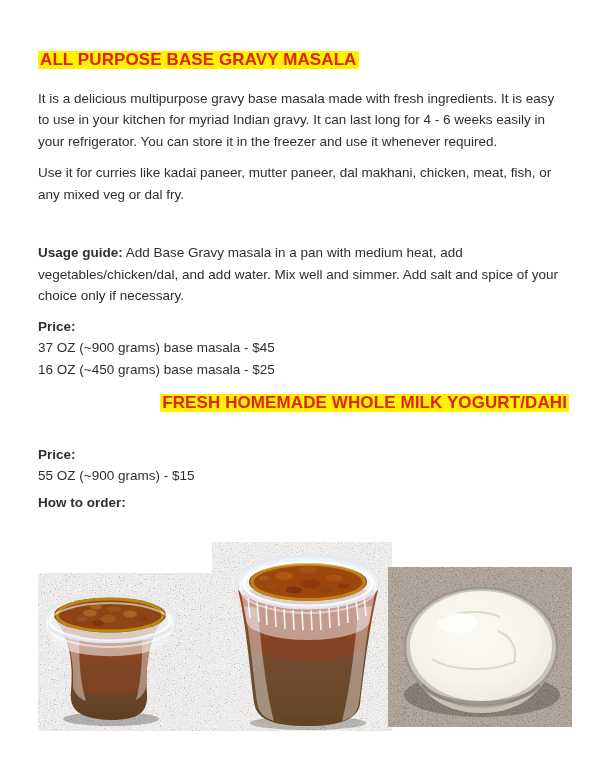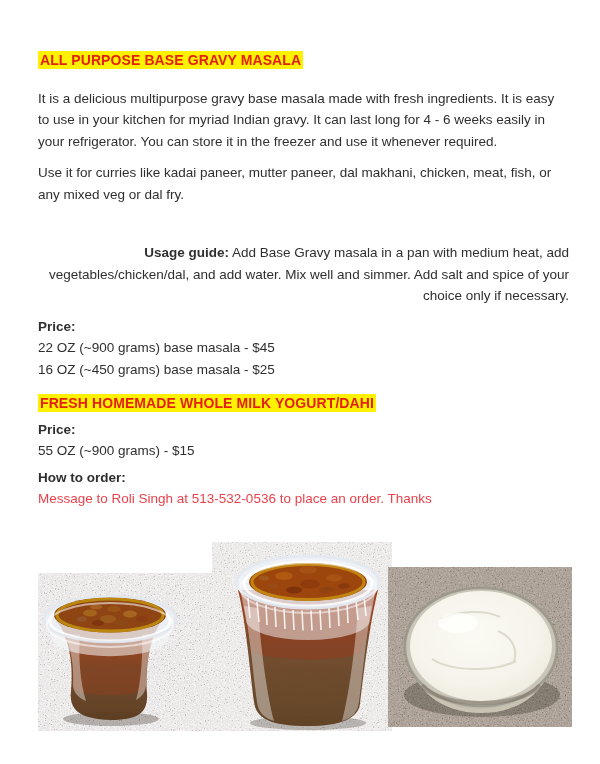--- a/index.html
+++ b/index.html
@@ -20,29 +20,29 @@
   }
   .content{
     position:absolute;left:38px;top:50px;width:531px;
     font-size:13.5px;line-height:21.5px;
   }
   .hl-heading{
     display:inline-block;
     background:var(--highlight_yellow);
     color:var(--heading_red);
     font-weight:700;
-    font-size:14px;line-height:16px;
+    font-size:17px;line-height:16px;
     padding:1px 2px;
     letter-spacing:0.1px;
   }
   .h-wrap{margin:0 0 8px 0;}
   .para{margin:0;}
   .mb10{margin-bottom:10px;margin-top:16px;}
   .mb21{margin-bottom:37px;}
-  .mb9{margin-bottom:9px;text-align:right;}
+  .mb9{margin-bottom:9px;}
   .mb14{margin-bottom:14px;}
   .mb13{margin-bottom:13px;}
   .mb5{margin-bottom:5px;}
   .bold{font-weight:700;}
   .message{color:var(--message_red);}
   .photo{position:absolute;overflow:hidden;}
   .photo svg{display:block;width:100%;height:100%;}
   .photo-left{left:38px;top:573px;width:175px;height:158px;}
   .photo-mid{left:212px;top:542px;width:180px;height:189px;}
   .photo-right{left:388px;top:567px;width:184px;height:160px;}
@@ -59,36 +59,35 @@
 
     <p class="para mb10">It is a delicious multipurpose gravy base masala made with fresh ingredients. It is easy to use in your kitchen for myriad Indian gravy. It can last long for 4 - 6 weeks easily in your refrigerator. You can store it in the freezer and use it whenever required.</p>
 
     <p class="para mb21">Use it for curries like kadai paneer, mutter paneer, dal makhani, chicken, meat, fish, or any mixed veg or dal fry.</p>
 
     <p class="para mb9"><span class="bold">Usage guide:</span><span> Add Base Gravy masala in a pan with medium heat, add vegetables/chicken/dal, and add water. Mix well and simmer. Add salt and spice of your choice only if necessary.</span></p>
 
 
     <div class="mb13">
       <div class="bold">Price:</div>
-      <div>22 OZ (~900 grams) base masala - $45</div>
+      <div>37 OZ (~900 grams) base masala - $45</div>
       <div>16 OZ (~450 grams) base masala - $25</div>
     </div>
 
-    <div class="h-wrap" style="margin-bottom:4px;">
+    <div class="h-wrap" style="margin-bottom:29px;text-align:right;">
       <span class="hl-heading">FRESH HOMEMADE WHOLE MILK YOGURT/DAHI</span>
     </div>
 
     <div class="mb5">
       <div class="bold">Price:</div>
       <div>55 OZ (~900 grams) - $15</div>
     </div>
 
     <div>
       <div class="bold">How to order:</div>
-      <div class="message">Message to Roli Singh at 513-532-0536 to place an order. Thanks</div>
     </div>
 
   </div>
 
   <div class="photo photo-left" role="img" aria-label="16 oz plastic container filled with base gravy masala on a granite countertop">
     <svg viewBox="0 0 175 158" xmlns="http://www.w3.org/2000/svg">
       <defs>
         <filter id="gr1" x="0" y="0" width="100%" height="100%">
           <feTurbulence type="fractalNoise" baseFrequency="0.8" numOctaves="2" seed="11"></feTurbulence>
           <feColorMatrix type="saturate" values="0"></feColorMatrix>

